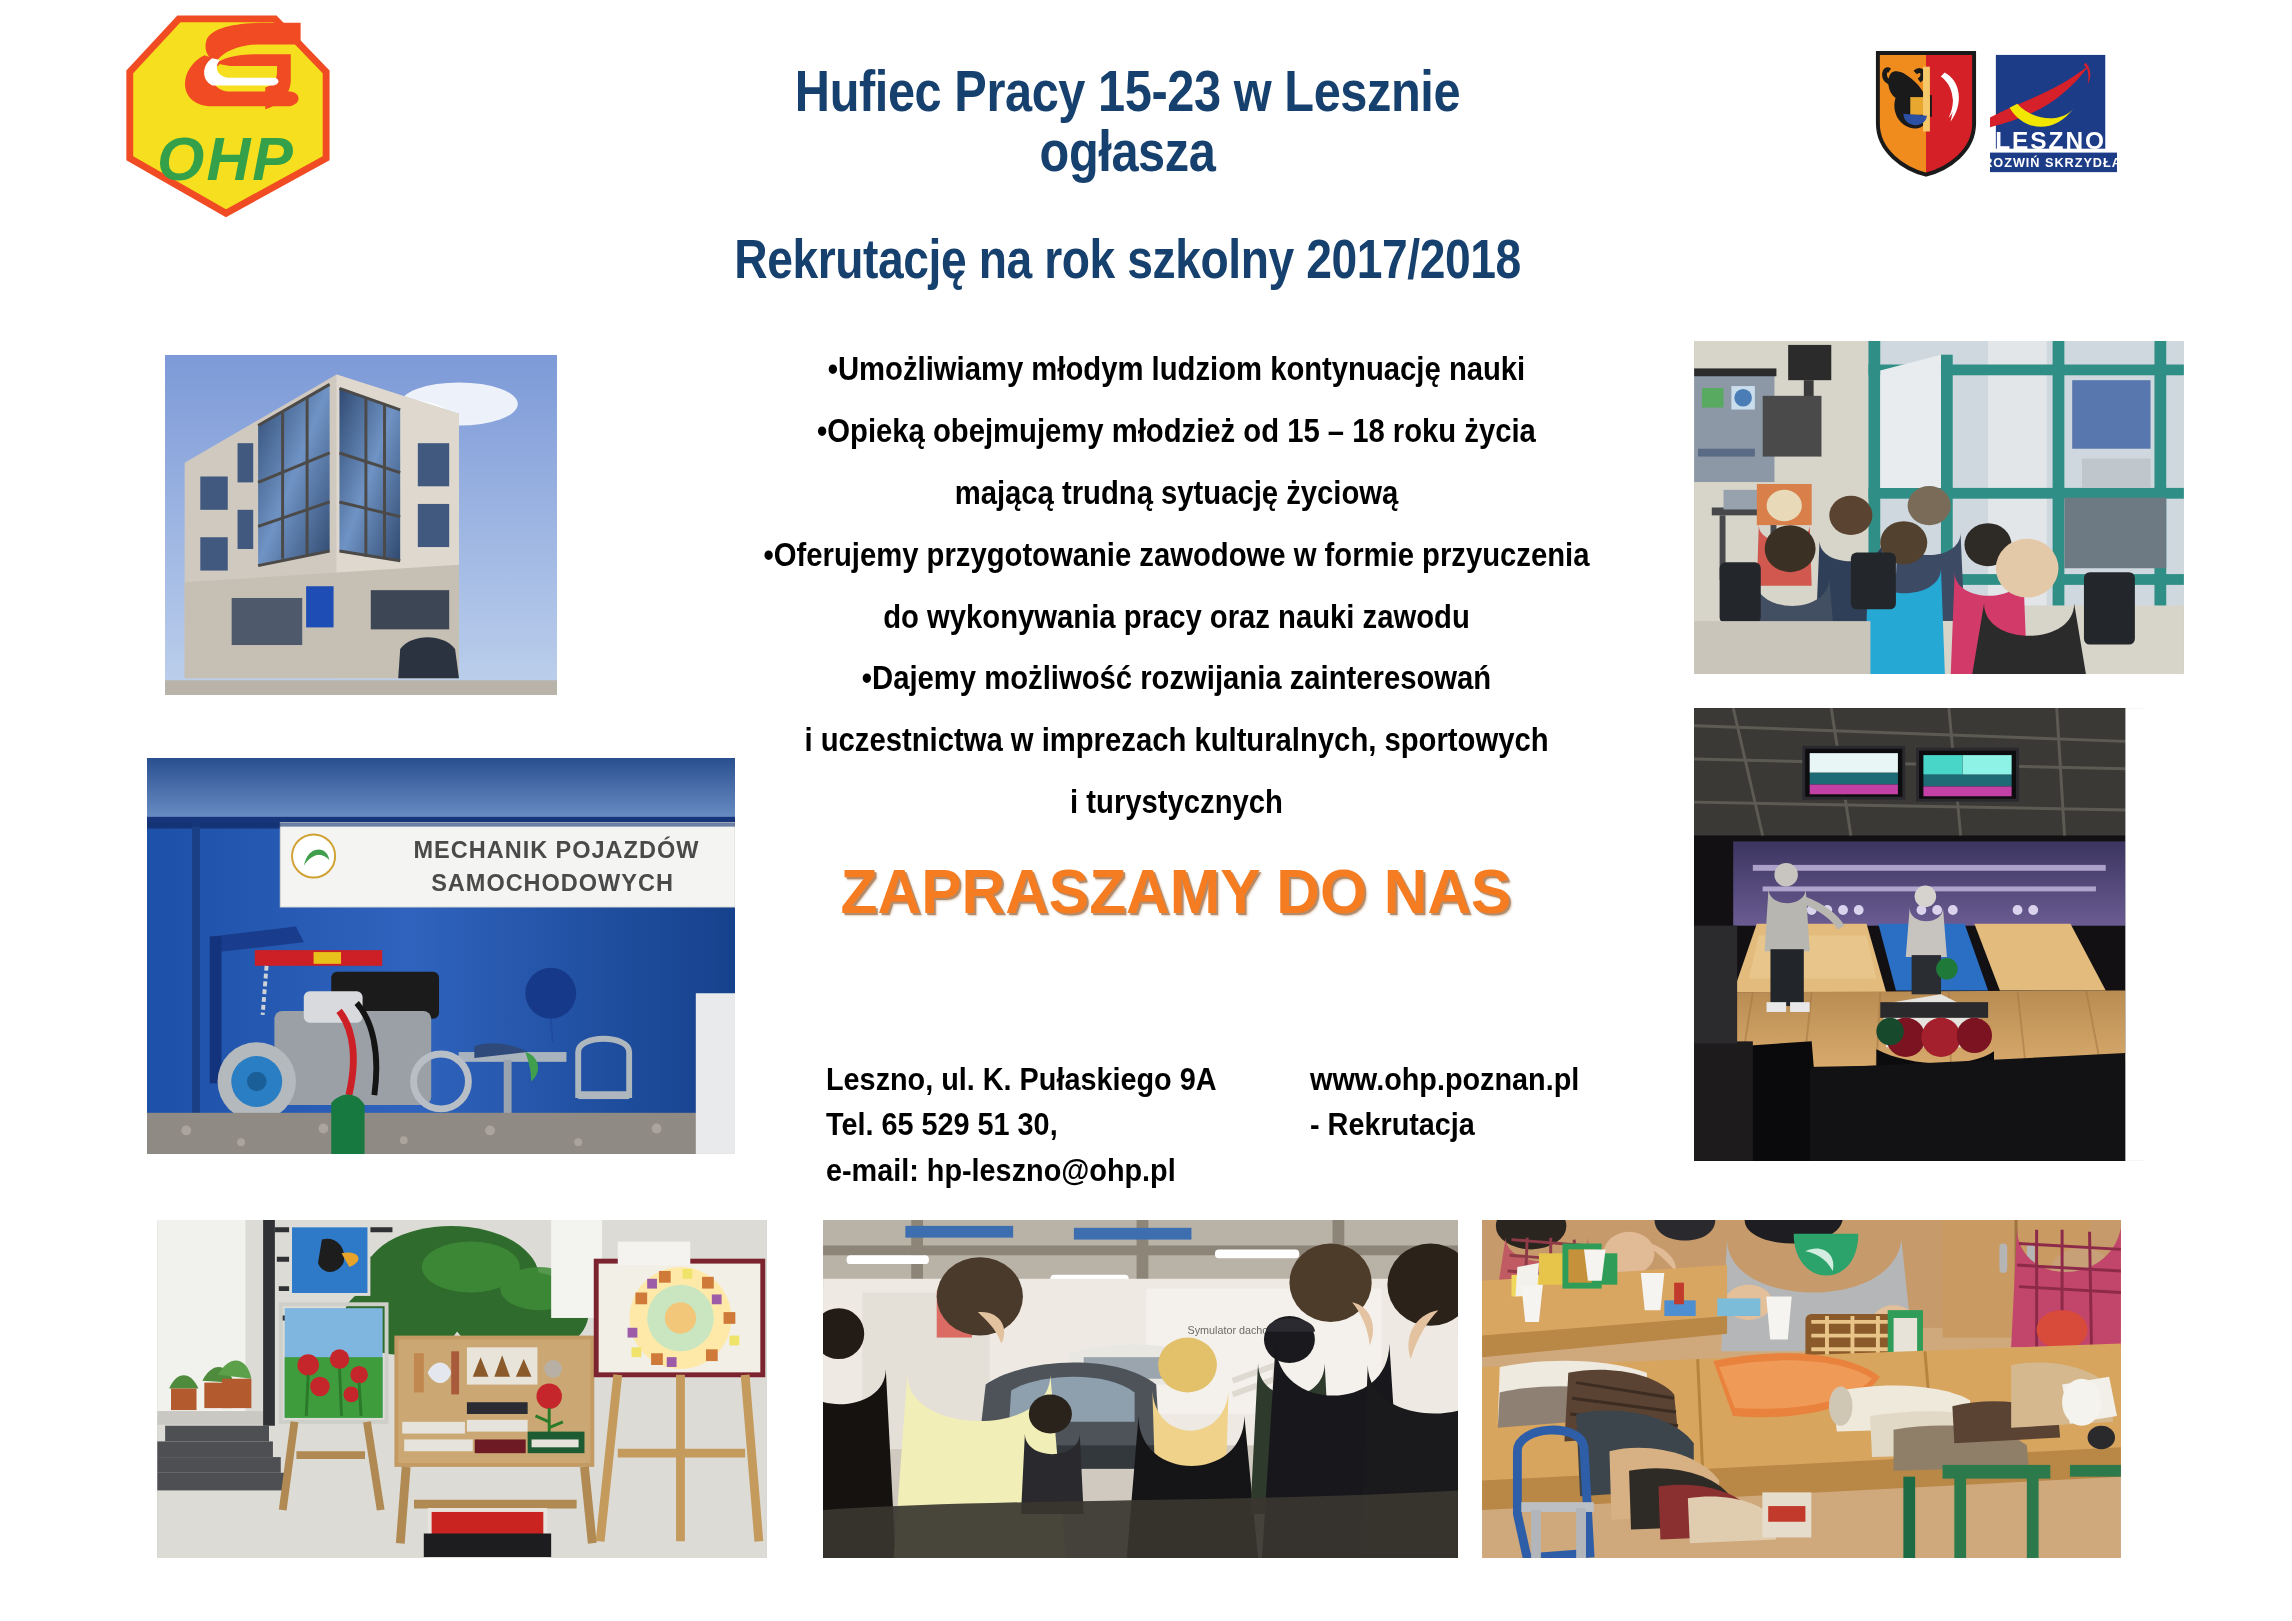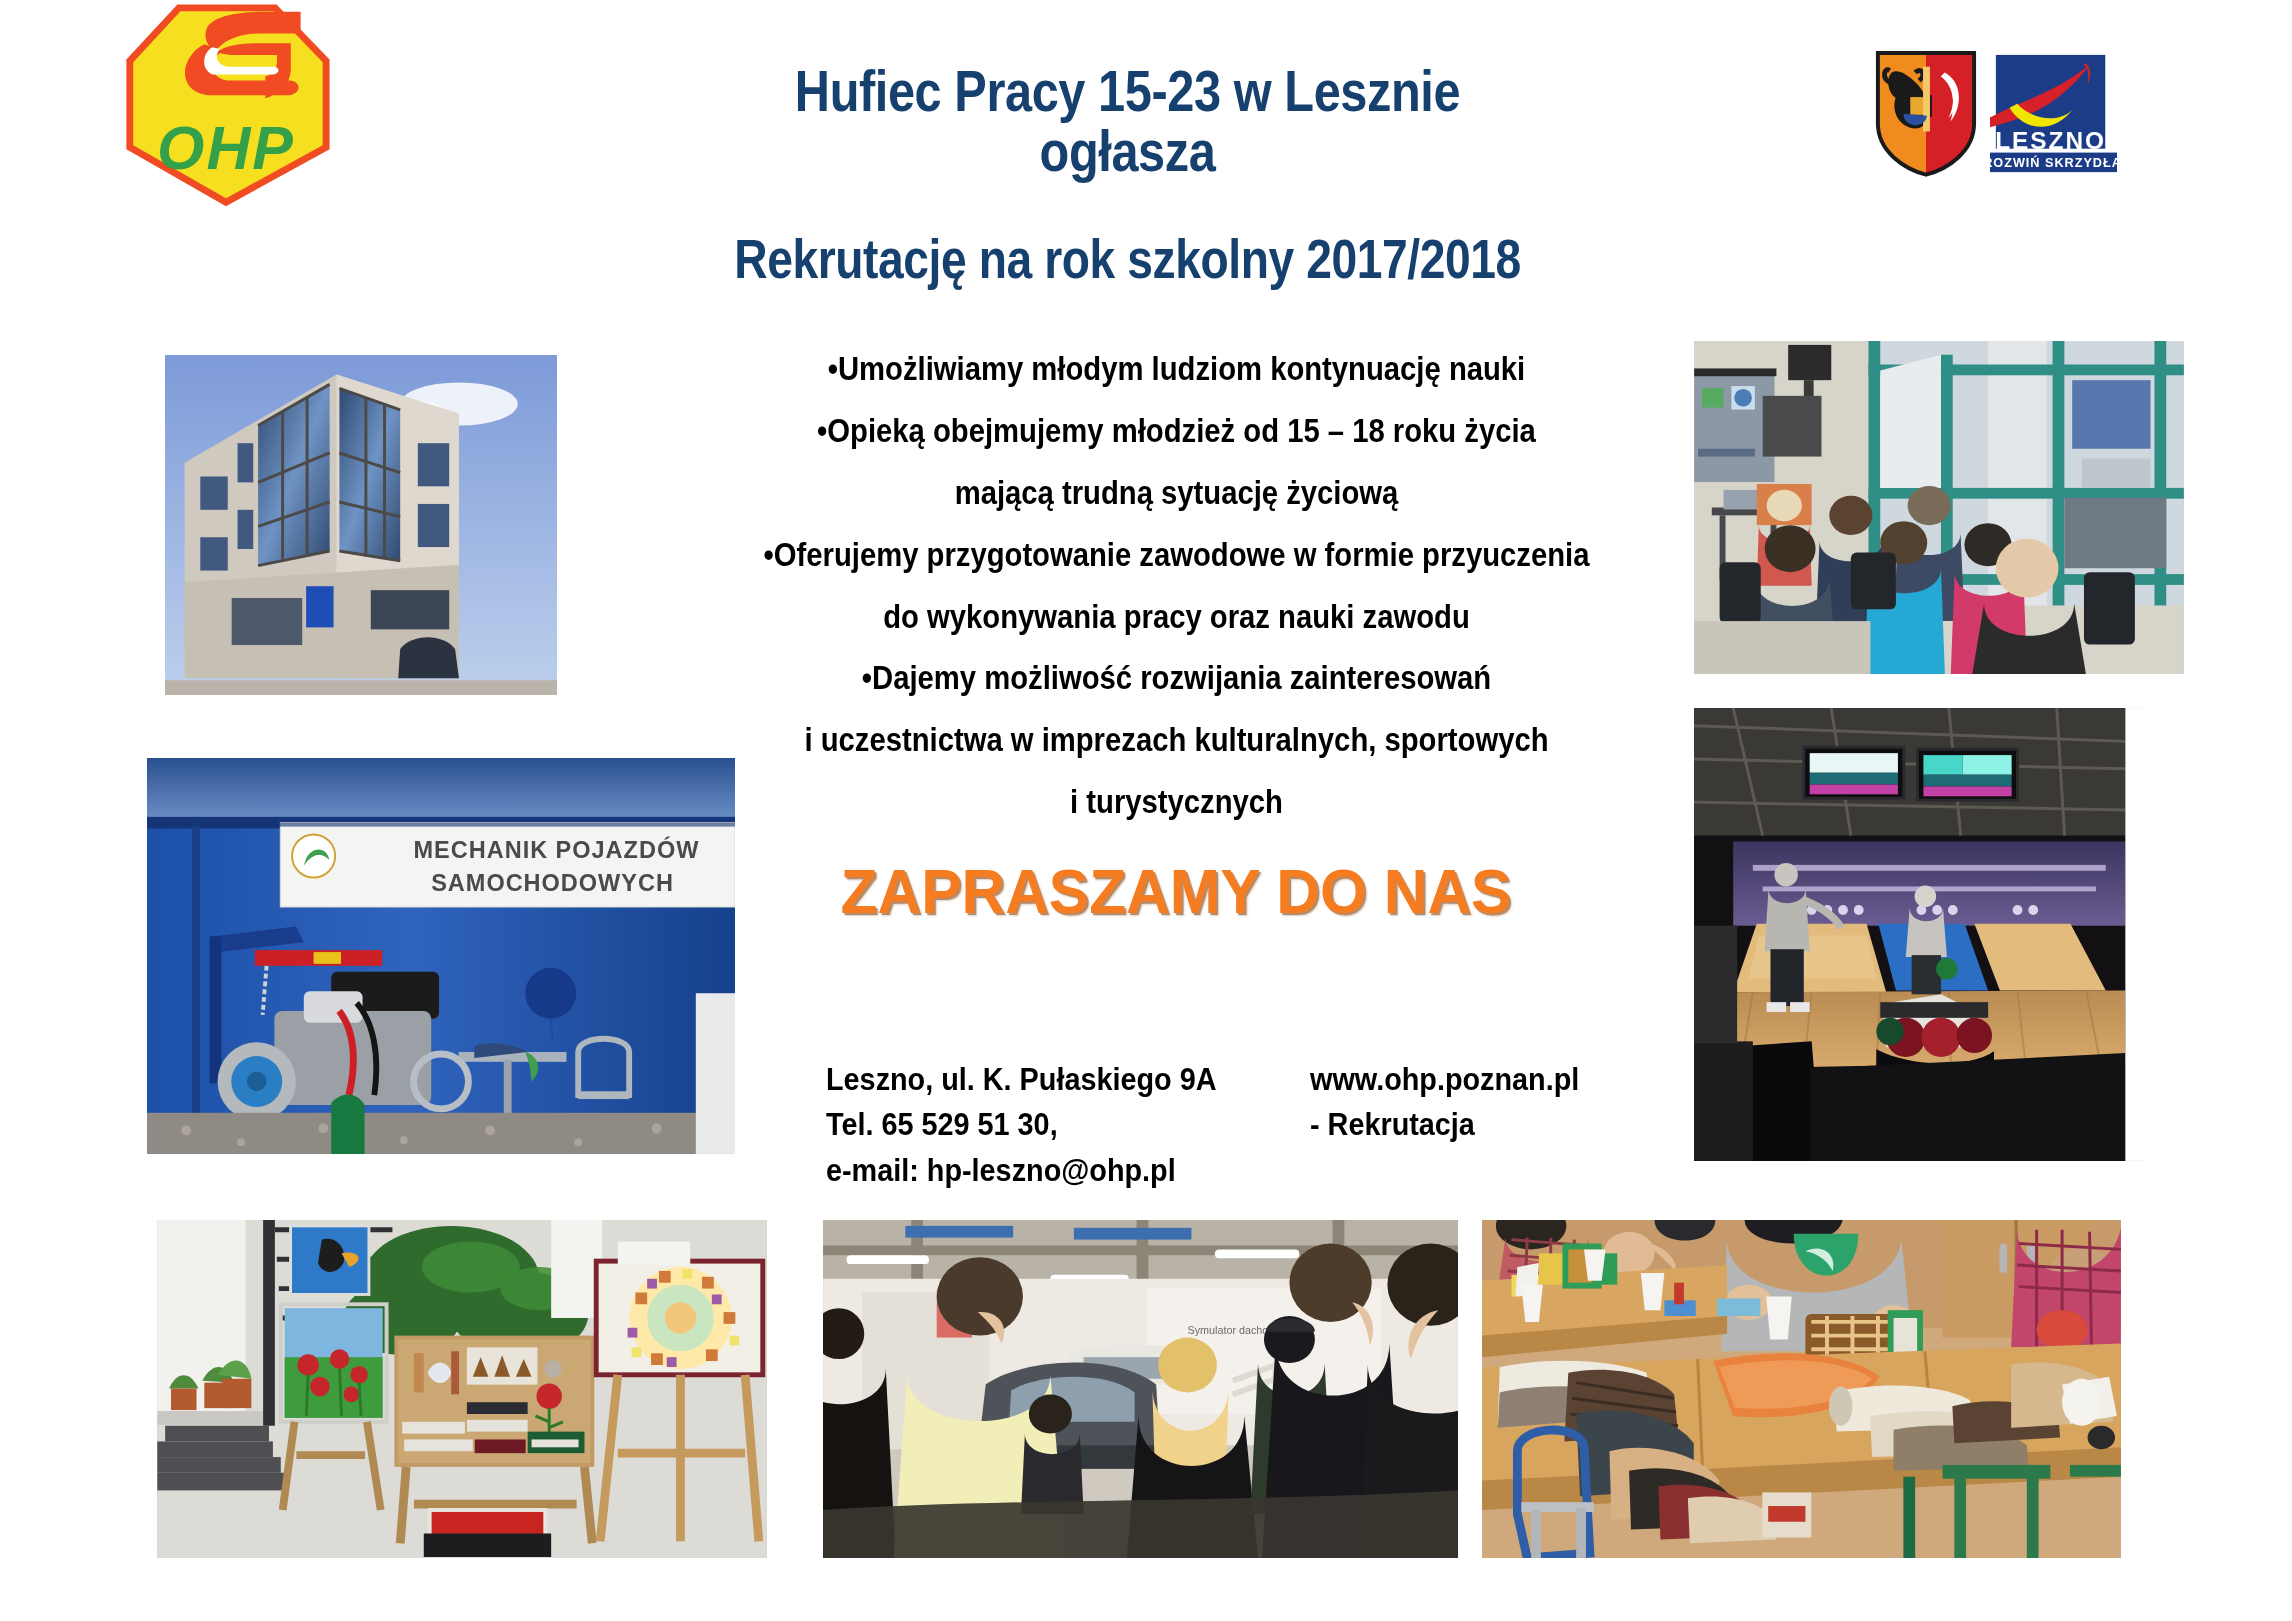--- a/index.html
+++ b/index.html
@@ -11,21 +11,21 @@
     width: 2293px;
     height: 1621px;
     position: relative;
     overflow: hidden;
     font-family: "Liberation Sans", sans-serif;
   }
 
   
   #ohp-logo {
     position: absolute;
-    left: 118px; top: 0;
+    left: 118px; top: 11px;
     width: 216px; height: 208px;
   }
   #leszno-coa {
     position: absolute;
     left: 1872px; top: 49px;
     width: 108px; height: 129px;
   }
   #leszno-brand {
     position: absolute;
     left: 1990px; top: 51px;

